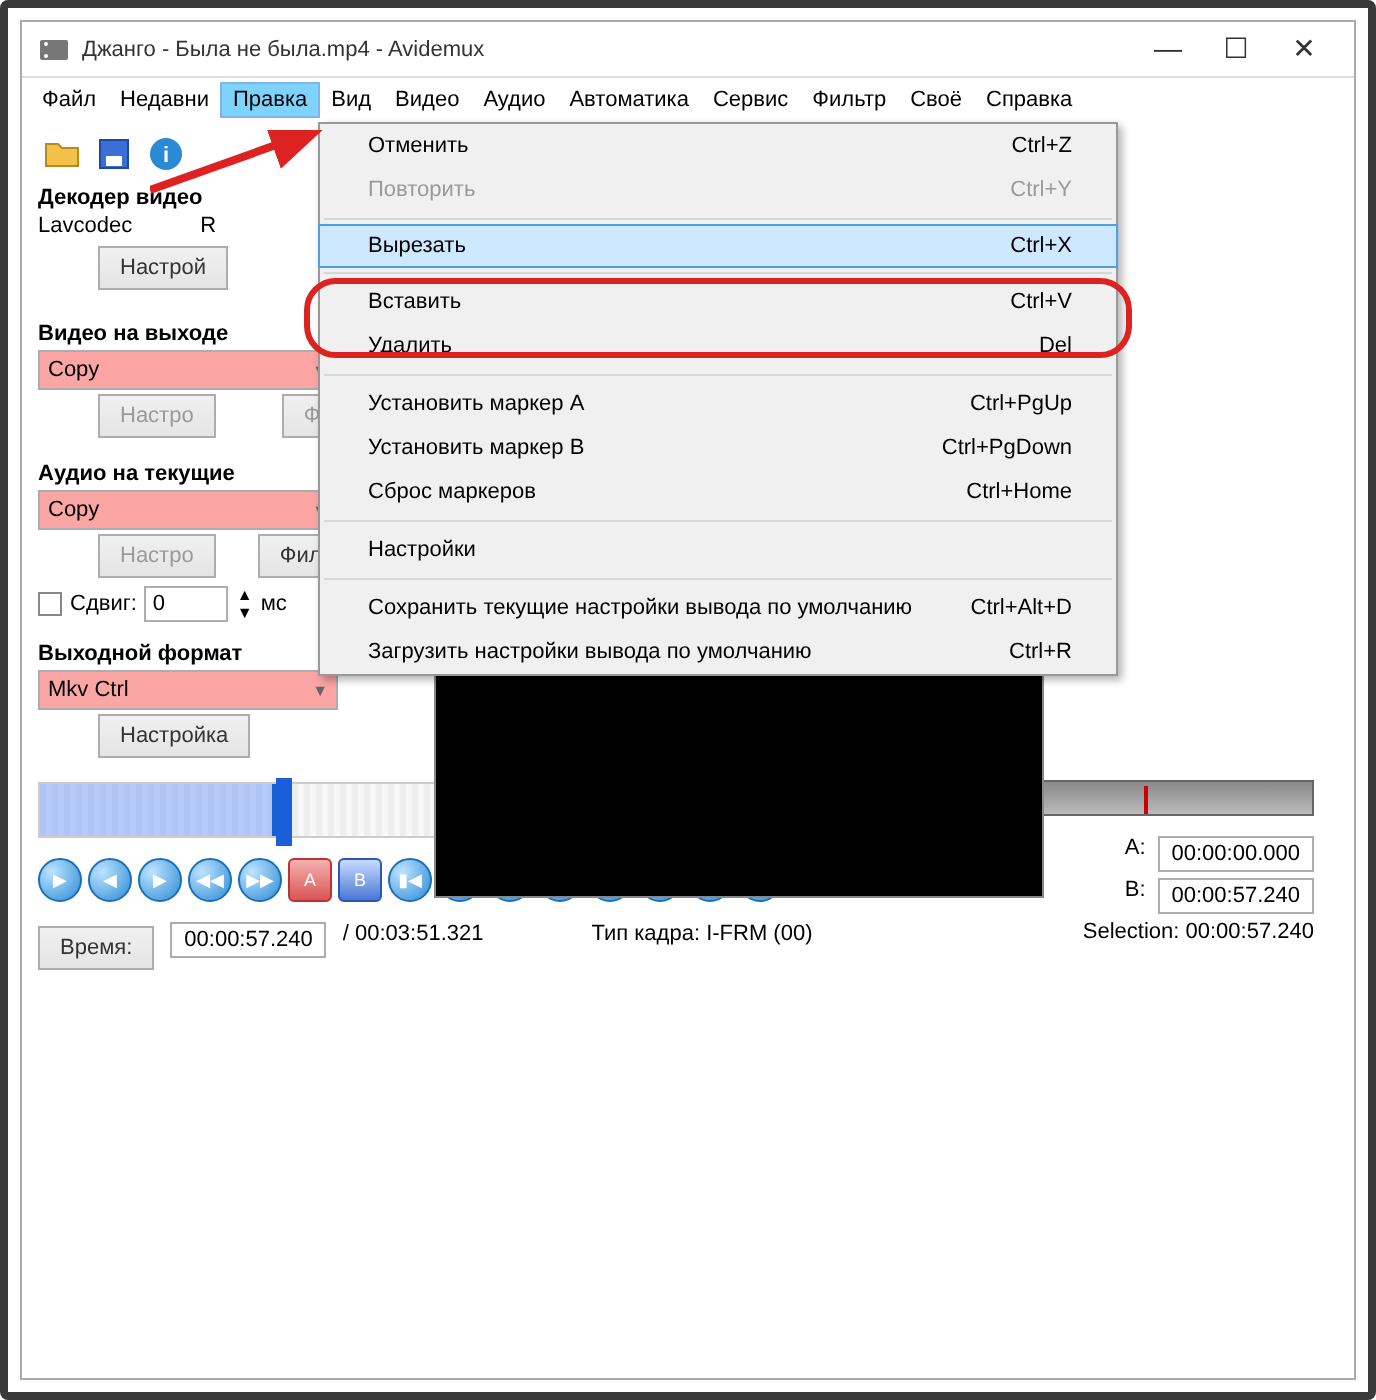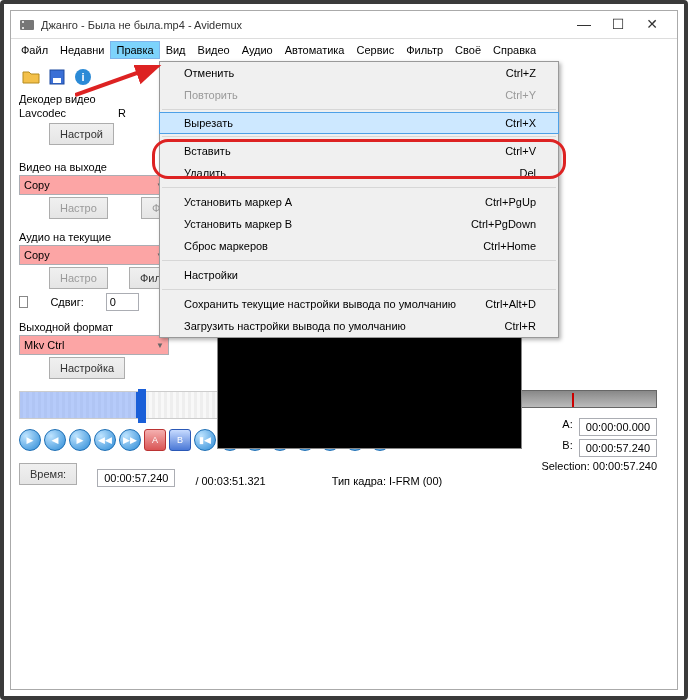--- a/index.html
+++ b/index.html
@@ -9,45 +9,45 @@
 .titlebar{height:28px;display:flex;align-items:center;padding:0 8px;border-bottom:1px solid #ddd}
 .ticon{width:16px;height:16px;margin-right:6px}
 .title{flex:1;color:#333}
 .winbtn{width:34px;height:20px;text-align:center;color:#333;font-size:14px;line-height:18px}
 .menubar{height:22px;display:flex;align-items:center;padding:0 4px;gap:0}
 .mitem{padding:3px 6px;color:#000}
 .mitem.open{background:#7dd3fc;border:1px solid #7eb4ea;padding:2px 5px}
 .body{position:relative;padding:4px 8px}
 .toolbar{display:flex;gap:2px;margin-bottom:4px}
 .tbtn{width:24px;height:24px;display:flex;align-items:center;justify-content:center}
-.section-label{font-weight:normal;margin:4px 0 2px 0;font-size:11px}
+.section-label{font-weight:bold;margin:4px 0 2px 0;font-size:11px}
 .combo{width:150px;height:20px;border:1px solid #abadb3;background:#fca5a5;display:flex;align-items:center;justify-content:space-between;padding:0 4px}
 .combo .arr{font-size:8px;color:#666}
 .btn{height:22px;border:1px solid #adadad;background:linear-gradient(#f0f0f0,#e5e5e5);padding:0 10px;display:inline-flex;align-items:center;margin:2px 0;color:#333}
 .btn.dis{color:#9a9a9a}
-.row{display:flex;align-items:center;gap:22px;margin:2px 0}
+.row{display:flex;align-items:center;gap:4px;margin:2px 0}
 .leftcol{width:185px}
 .spin{width:42px;height:18px;border:1px solid #abadb3;text-align:left;padding:0 3px;display:inline-flex;align-items:center}
 .dropdown{position:absolute;left:148px;top:50px;width:400px;background:#f0f0f0;border:1px solid #999;box-shadow:2px 2px 4px rgba(0,0,0,.3);z-index:40}
 .ditem{height:22px;display:flex;align-items:center;padding:0 22px 0 24px;color:#000}
 .ditem.dis{color:#9a9a9a}
 .ditem .lbl{flex:1}
 .dsep{height:1px;background:#d7d7d7;margin:3px 2px}
 .ditem.hl{background:#cde8ff;border:1px solid #4da0e7;margin:-1px}
 .hl-ring{position:absolute;left:141px;top:128px;width:414px;height:40px;border:3px solid #d22;border-radius:16px;z-index:50;pointer-events:none}
 .arrow{position:absolute;left:64px;top:54px;z-index:60;pointer-events:none}
 .preview{position:absolute;left:206px;top:100px;width:305px;height:288px;background:#000;border:1px solid #888;z-index:5}
 .timeline{margin-top:10px;height:28px;background:repeating-linear-gradient(90deg,#eee,#eee 3px,#f8f8f8 3px,#f8f8f8 6px);border:1px solid #ccc;position:relative;width:380px}
 .timeline .sel{position:absolute;left:0;top:0;height:100%;width:118px;background:rgba(60,120,255,.35);border-right:2px solid #1a5fd8}
 .timeline .cursor{position:absolute;left:118px;top:-3px;width:8px;height:34px;background:#1a5fd8}
 .ctrlrow{display:flex;gap:3px;margin-top:10px;align-items:center}
 .cbtn{width:22px;height:22px;border-radius:50%;background:radial-gradient(circle at 30% 30%,#bfe4ff,#2b8ad6);border:1px solid #1d6fb5;display:flex;align-items:center;justify-content:center;color:#fff;font-size:9px}
 .cbtn.sq{border-radius:3px;background:linear-gradient(#f5b0b0,#d95555);border:1px solid #b33}
 .cbtn.sqb{border-radius:3px;background:linear-gradient(#c7dbff,#4a78d6);border:1px solid #2a58b6}
-.bottom{display:flex;align-items:flex-end;gap:20px;margin-top:10px}
+.bottom{display:flex;align-items:flex-start;gap:8px;margin-top:10px}
 .tbox{border:1px solid #abadb3;background:#fff;padding:2px 6px;display:inline-block}
 .rightblk{position:absolute;right:20px;bottom:16px;width:190px;text-align:right}
 .scrubber{width:170px;height:18px;background:linear-gradient(#888,#bbb);border:1px solid #666;margin:0 0 10px auto;position:relative}
 .scrubber::after{content:"";position:absolute;left:50%;top:2px;width:2px;height:14px;background:#c00}
 .kv{display:flex;justify-content:flex-end;gap:6px;margin:3px 0}
 .chk{width:12px;height:12px;border:1px solid #888;display:inline-block;vertical-align:middle}
 </style>
 </head>
 <body>
 

